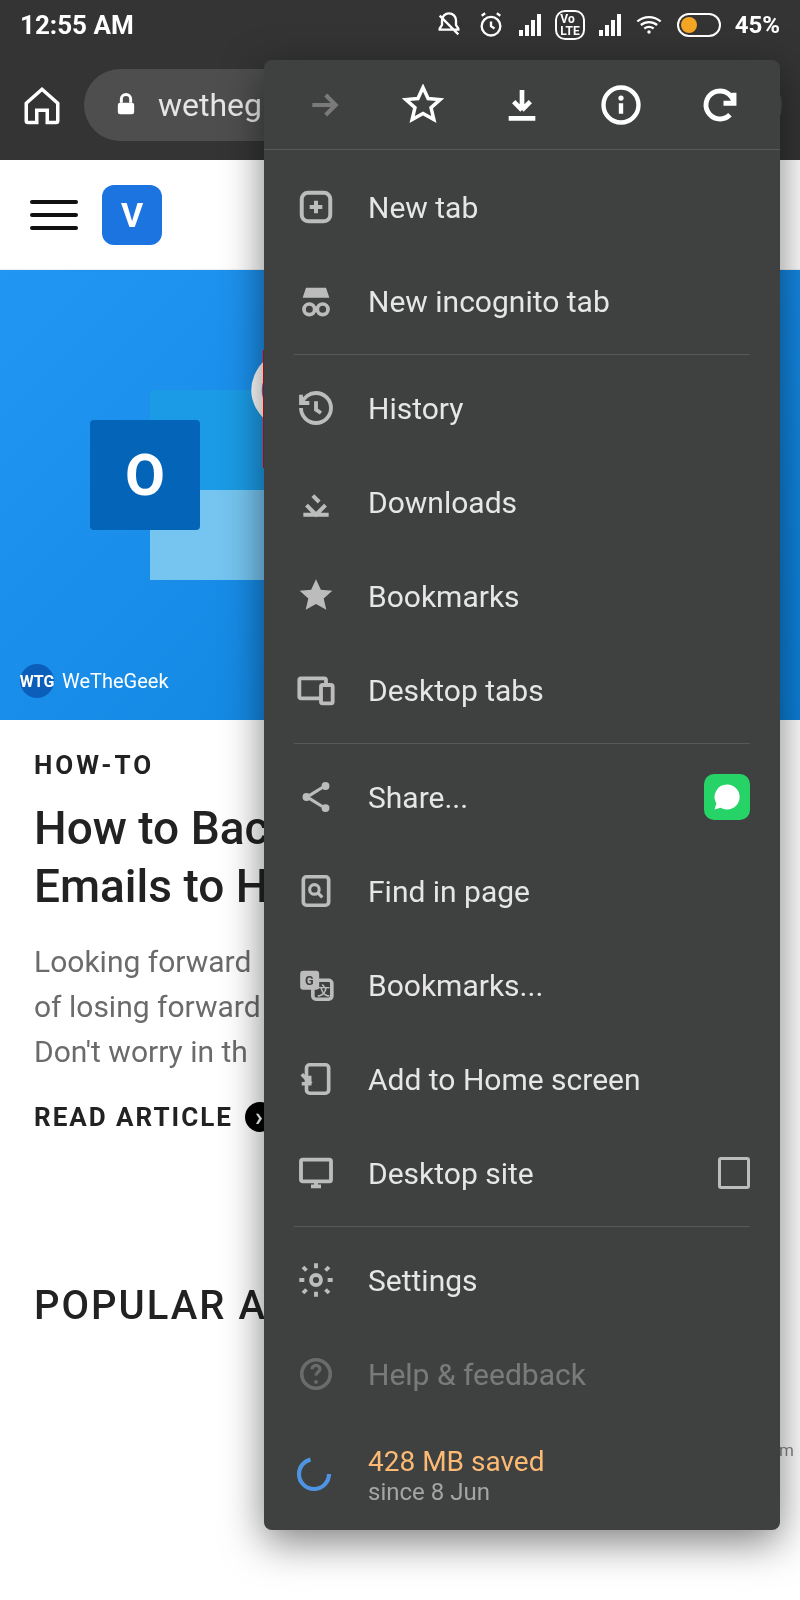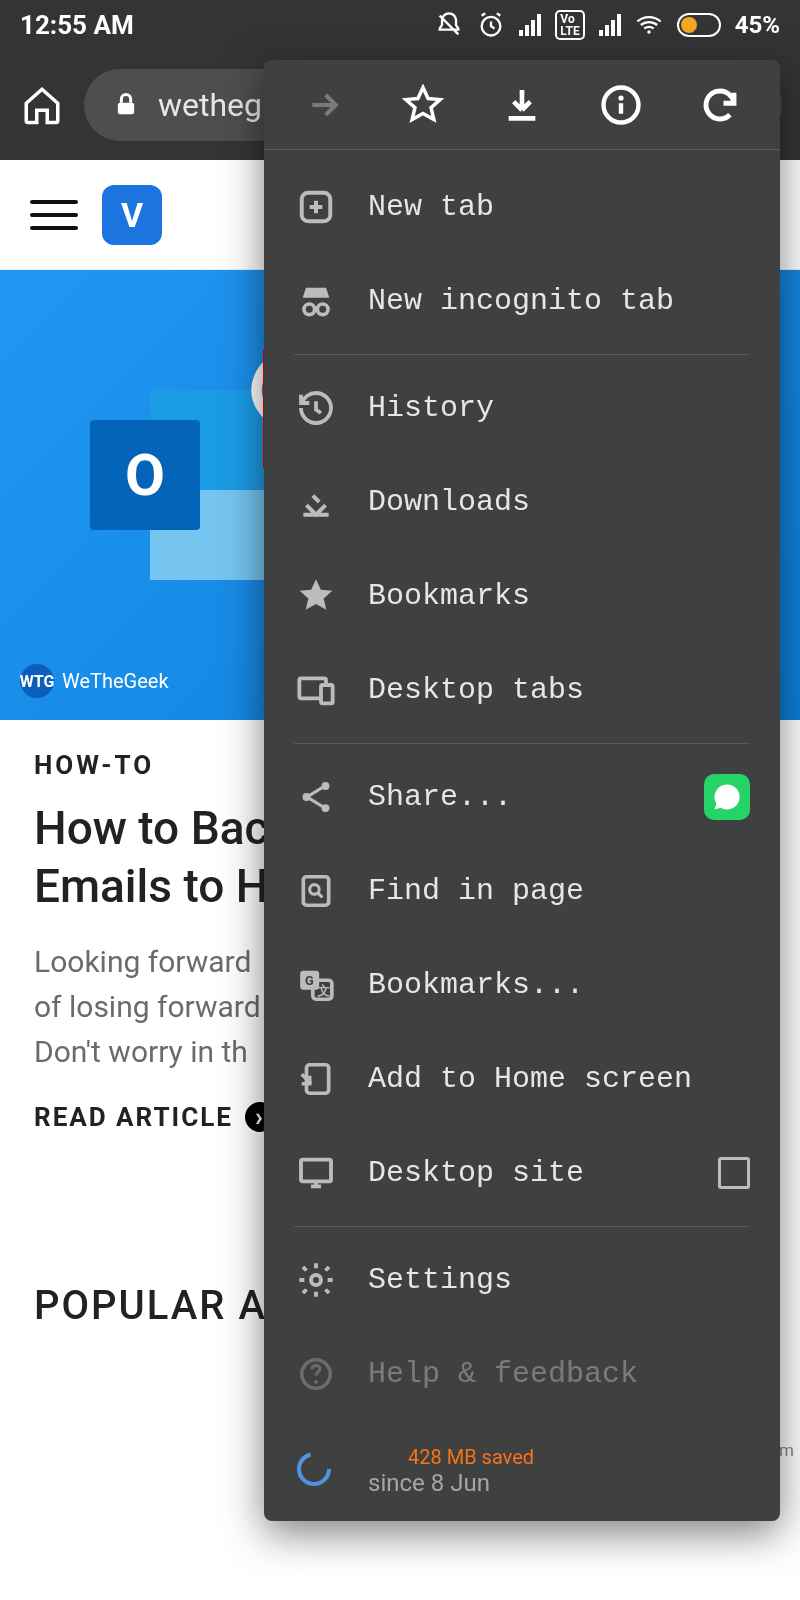--- a/index.html
+++ b/index.html
@@ -4,21 +4,21 @@
 <style>
   * { box-sizing: border-box; margin: 0; padding: 0; }
   body { width: 800px; height: 1600px; font-family: Roboto, Arial, sans-serif; background: #fff; overflow: hidden; position: relative; }
   
   .status-bar { height: 50px; background: #343434; color: #fff; display: flex; align-items: center; padding: 0 20px; font-size: 26px; font-weight: 500; }
   .status-time { flex: 1; font-weight: bold; }
   .status-icons { display: flex; align-items: center; gap: 14px; }
   .status-icons svg { width: 28px; height: 28px; fill: #fff; }
   .sig { display:flex; align-items:flex-end; gap:2px; height:22px;}
   .sig span{background:#fff; width:4px;}
-  .lte-box{border:2px solid #fff; border-radius:5px; font-size:12px; font-weight:700; padding:1px 3px; line-height:1;}
+  .lte-box{border:2px solid #fff; border-radius:10px; font-size:12px; font-weight:700; padding:1px 3px; line-height:1;}
   .batt { width:44px; height:24px; border:2px solid #fff; border-radius:12px; position:relative; display:flex; align-items:center; padding:2px;}
   .batt-fill{height:100%; width:45%; background:#f5a623; border-radius:8px;}
   .batt-pct{font-size:24px;font-weight:bold;}
   
   .toolbar { height: 110px; background: #343434; display: flex; align-items: center; padding: 0 18px; gap: 18px; }
   .home-btn { width: 48px; height: 48px; display:flex; align-items:center; justify-content:center;}
   .url-bar { flex: 1; height: 72px; background: #4e4e4e; border-radius: 36px; display: flex; align-items: center; padding: 0 28px; gap: 18px; color: #e6e6e6; font-size: 32px; }
   
   .page { position:absolute; top:160px; left:0; right:0; bottom:0; background:#fff; }
   .site-header{ height:110px; background:#fff; display:flex; align-items:center; padding:0 30px; gap:24px; border-bottom:1px solid #eee;}
@@ -45,28 +45,28 @@
   
   .watermark{position:absolute; right:6px; top:1440px; font-size:17px; color:#888; writing-mode:horizontal-tb;}
   
   
   .menu{ position:absolute; top:60px; right:20px; width:516px; background:#3f4040; border-radius:8px; box-shadow:0 12px 40px rgba(0,0,0,0.5); z-index:10; color:#e6e6e6; overflow:hidden;}
   .menu-top{height:90px; border-bottom:1px solid #585858; display:flex; align-items:center; justify-content:space-around; padding:0 10px;}
   .menu-top .ico{width:60px;height:60px;display:flex;align-items:center;justify-content:center;}
   .menu-items{padding:10px 0;}
   .mi{height:94px; display:flex; align-items:center; padding:0 30px; gap:30px; font-size:30px;}
   .mi .ico{width:44px;height:44px;display:flex;align-items:center;justify-content:center;flex-shrink:0;}
-  .mi .lbl{flex:1;font-family:Liberation Mono, monospace;}
+  .mi .lbl{flex:1;}
   .sep{height:1px; background:#585858; margin:6px 30px;}
   .whatsapp{width:46px;height:46px;background:#25d366;border-radius:10px;display:flex;align-items:center;justify-content:center;}
   .checkbox{width:32px;height:32px;border:3px solid #bcbcbc;border-radius:3px;}
   .highlight{position:absolute; border:10px solid #ff0000; pointer-events:none;}
   .data-saved{padding:14px 30px 24px; display:flex; align-items:center; gap:30px;}
   .data-saved .ico{width:44px;height:44px;}
-  .ds-txt .l1{font-size:20px;color:#f97316;margin-left:40px;}
+  .ds-txt .l1{font-size:28px;color:#fdba74;}
   .ds-txt .l2{font-size:24px;color:#a5a5a5;}
   svg{fill:currentColor;}
 </style>
 </head>
 <body>
 
 <div class="status-bar">
   <div class="status-time">12:55 AM</div>
   <div class="status-icons">
     <svg viewBox="0 0 24 24">

